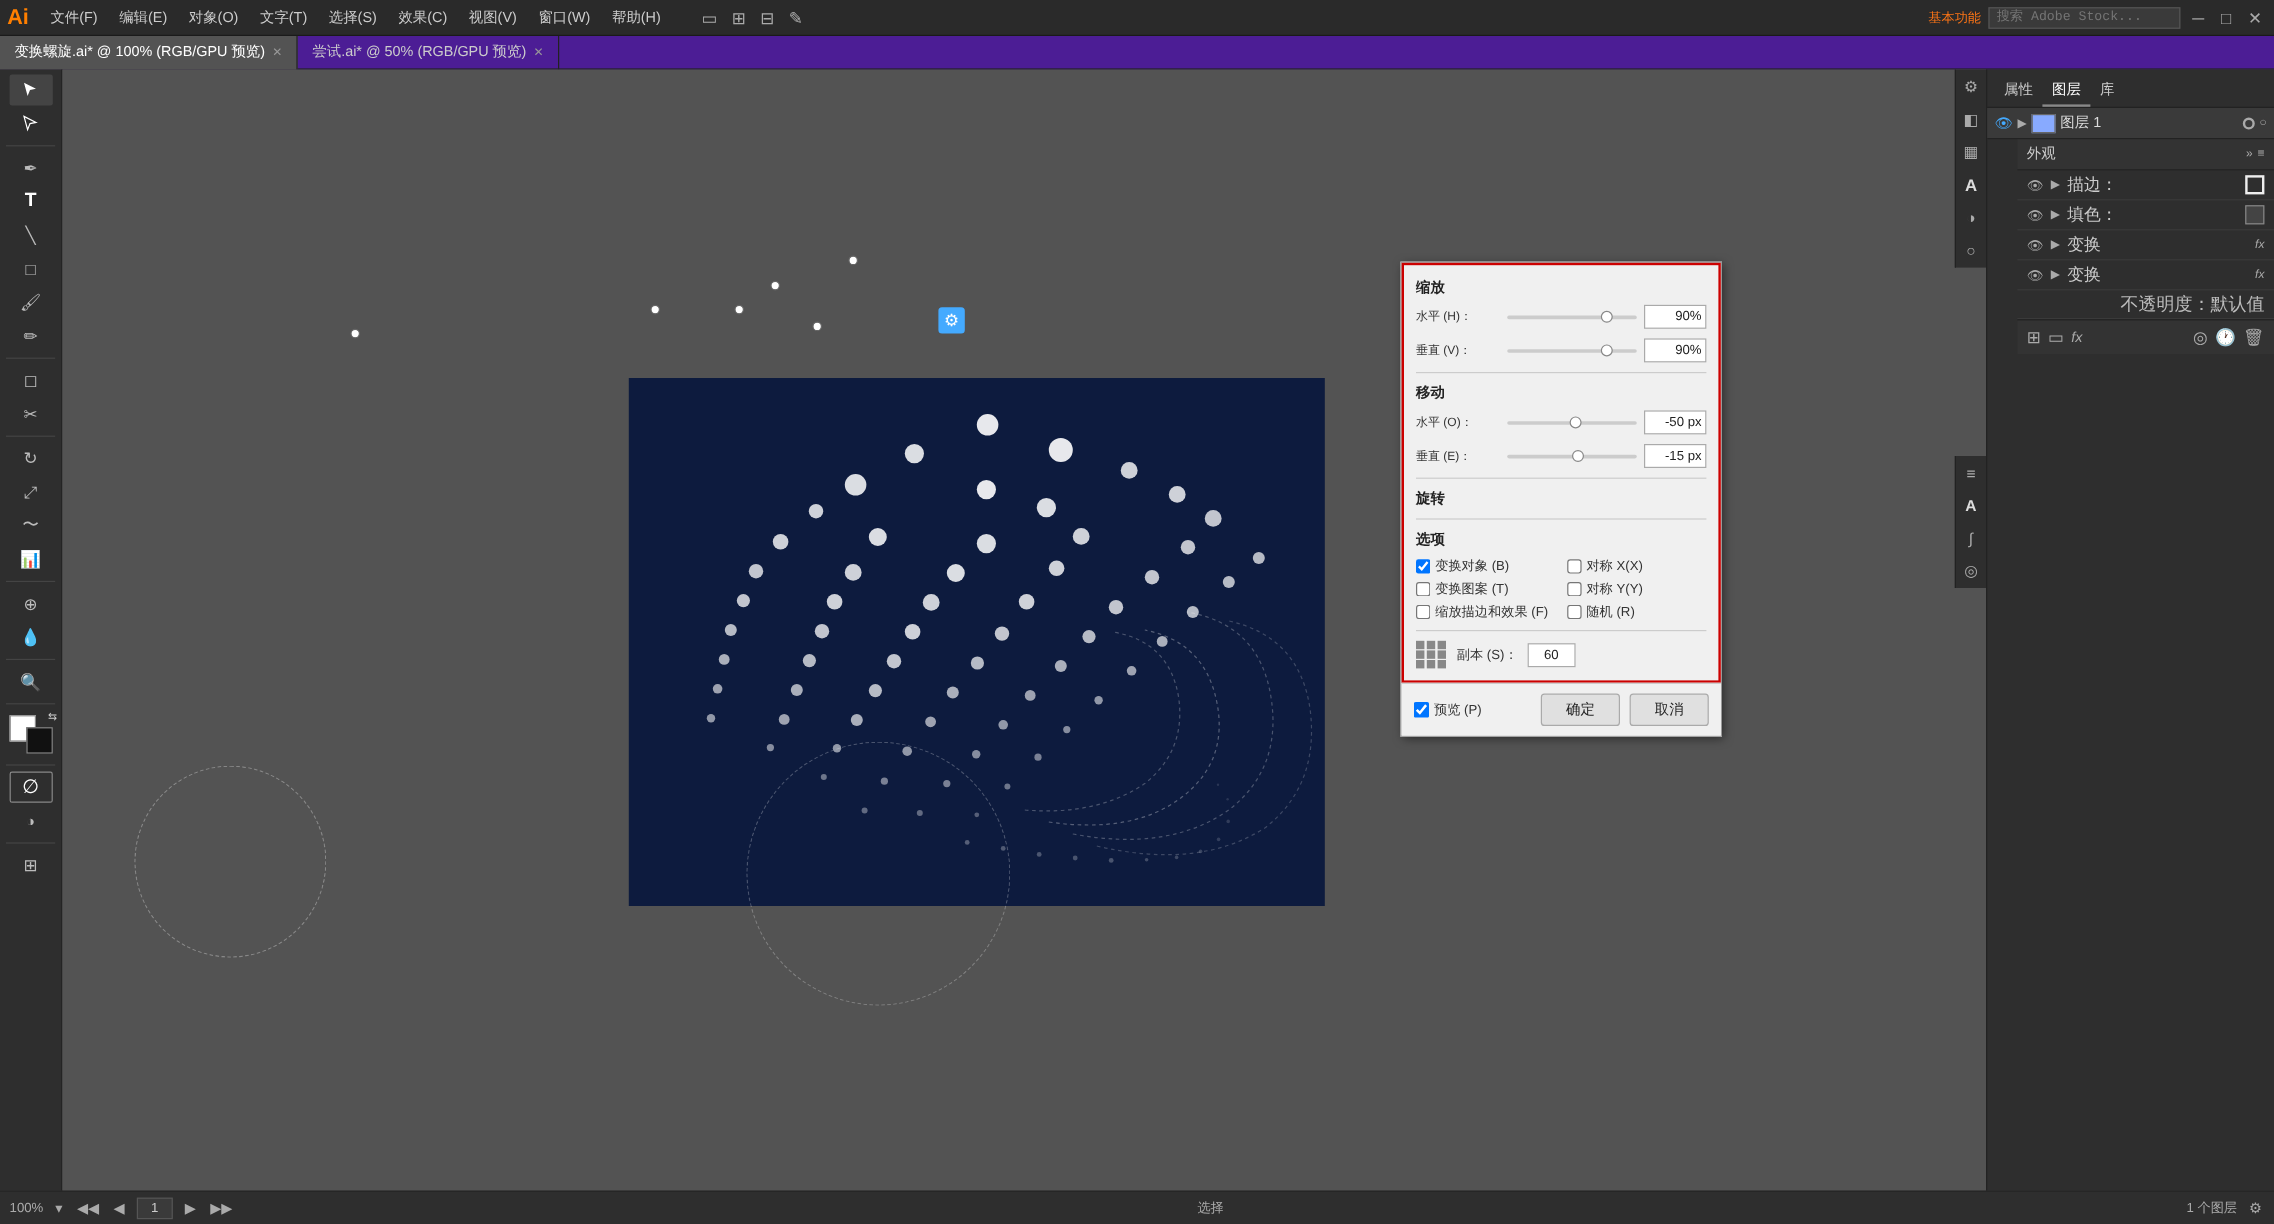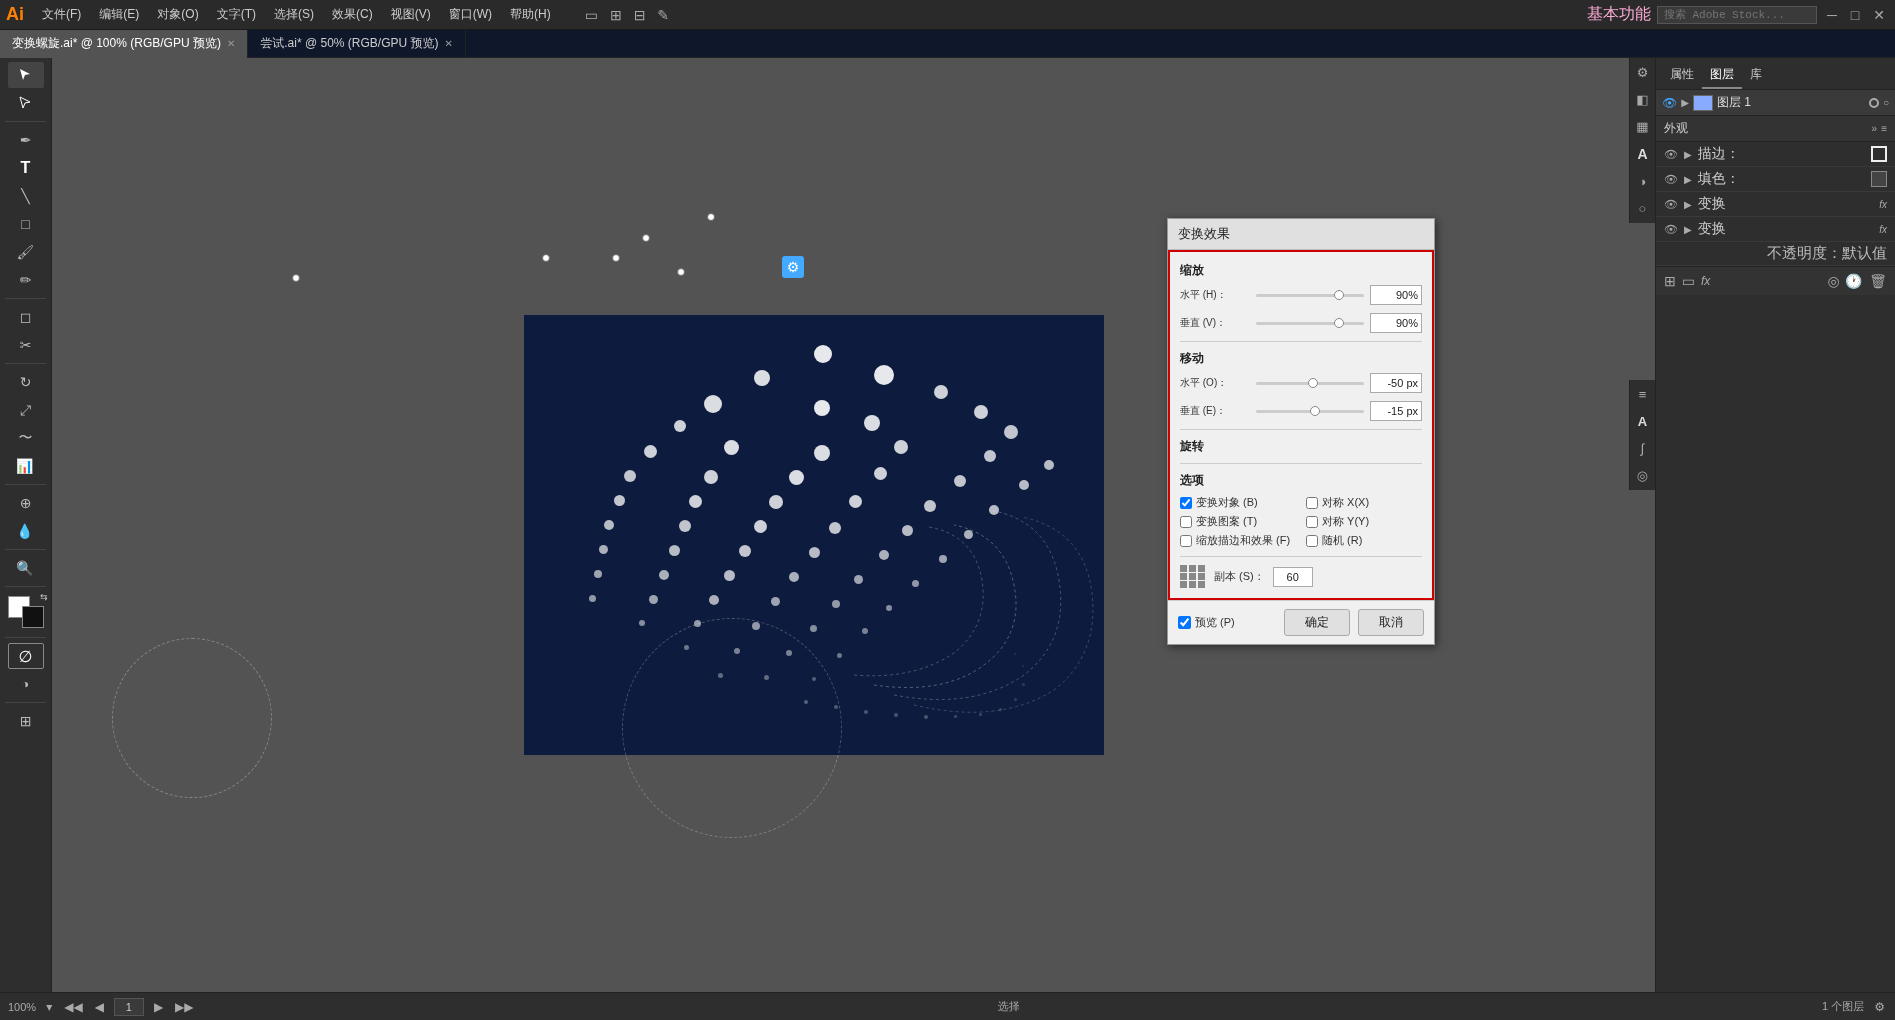--- a/index.html
+++ b/index.html
@@ -3,26 +3,26 @@
   <meta charset="utf-8">
   <style>
     * { box-sizing: border-box; margin: 0; padding: 0; }
     body { background: #535353; font-family: 'Microsoft YaHei', Arial, sans-serif; font-size: 12px; color: #ccc; width: 1895px; height: 1020px; overflow: hidden; }
 
     
     #top-bar { background: #2a2a2a; height: 30px; display: flex; align-items: center; padding: 0 6px; gap: 2px; border-bottom: 1px solid #1a1a1a; }
     #ai-logo { color: #ff7f00; font-weight: bold; font-size: 18px; margin-right: 8px; text-align: center; }
     .menu-item { color: #ccc; padding: 2px 8px; font-size: 12px; cursor: pointer; white-space: nowrap; }
     .top-bar-right { margin-left: auto; display: flex; align-items: center; gap: 6px; }
-    .workspace-selector { color: #f9a8d4; font-size: 16px; }
+    .workspace-selector { color: #f97316; font-size: 11px; }
     .search-box { background: #3a3a3a; border: 1px solid #555; color: #ccc; padding: 2px 6px; font-size: 11px; width: 160px; font-family: Liberation Mono, monospace; }
     .top-icon-btn { color: #aaa; font-size: 14px; cursor: pointer; padding: 2px 4px; }
 
     
-    #tab-bar { background: #0f172a; height: 28px; display: flex; align-items: center; border-bottom: 1px solid #222; }
+    #tab-bar { background: #4c1d95; height: 28px; display: flex; align-items: center; border-bottom: 1px solid #222; }
     .tab { display: flex; align-items: center; padding: 0 12px; height: 28px; font-size: 12px; color: #ccc; cursor: pointer; border-right: 1px solid #222; gap: 6px; }
     .tab.active { background: #535353; color: #fff; }
     .tab-close { font-size: 10px; color: #999; cursor: pointer; }
 
     
     #main { display: flex; height: calc(1020px - 30px - 28px - 28px); }
 
     
     #left-toolbar { width: 52px; background: #2e2e2e; border-right: 1px solid #222; display: flex; flex-direction: column; align-items: center; padding: 4px 0; gap: 2px; }
     .tool-btn { width: 36px; height: 26px; display: flex; align-items: center; justify-content: center; cursor: pointer; border-radius: 2px; color: #bbb; font-size: 14px; position: relative; }
@@ -81,21 +81,21 @@
     
     #layers-header { display: flex; align-items: center; padding: 4px 6px; background: #3a3a3a; border-bottom: 1px solid #222; gap: 4px; }
     .layer-eye { color: #4af; font-size: 12px; cursor: pointer; }
     .layer-arrow { color: #aaa; font-size: 10px; }
     .layer-icon { width: 20px; height: 16px; background: #888; border: 1px solid #666; }
     .layer-name { color: #ddd; font-size: 12px; flex: 1; }
     .layer-controls { display: flex; align-items: center; gap: 4px; }
     .layer-dot { width: 10px; height: 10px; border-radius: 50%; border: 2px solid #aaa; }
 
     
-    #appearance-panel { flex: 1; overflow-y: auto; }
+    #appearance-panel { flex: 1; overflow-y: auto; margin-left: 25px; }
     #appearance-title { display: flex; align-items: center; padding: 4px 8px; background: #333; border-bottom: 1px solid #222; gap: 4px; }
     .panel-title-text { color: #ccc; font-size: 12px; flex: 1; }
     .panel-expand-btn { color: #aaa; font-size: 10px; cursor: pointer; }
 
     .appearance-row { display: flex; align-items: center; padding: 3px 8px; border-bottom: 1px solid #3a3a3a; gap: 6px; cursor: pointer; }
     .app-eye { color: #aaa; font-size: 11px; }
     .app-arrow { color: #aaa; font-size: 10px; }
     .app-label { color: #ccc; font-size: 14px; flex: 1; }
     .fx-label { color: #aaa; font-size: 10px; font-style: italic; }
 
@@ -305,23 +305,20 @@
     <div class="handle" style="position:absolute; top:155px; left:655px;"></div>
 
     <div style="position:absolute; top:198px; left:730px; width:22px; height:22px; background:#4af; border-radius:3px; display:flex; align-items:center; justify-content:center;">
       <span style="color:white; font-size:14px;">⚙</span>
     </div>
 
     <div style="position:absolute; top:580px; left:60px; width:160px; height:160px; border-radius:50%; border:1px dashed rgba(255,255,255,0.3); pointer-events:none;"></div>
     <div style="position:absolute; top:560px; left:570px; width:220px; height:220px; border-radius:50%; border:1px dashed rgba(255,255,255,0.25); pointer-events:none;"></div>
 
     <div id="transform-dialog">
-      <div class="dialog-title">
-        <span>变换效果</span>
-      </div>
       <div class="dialog-body">
 
         <div class="dialog-section-label">缩放</div>
         <div class="dialog-row">
           <label>水平 (H)：</label>
           <div class="slider-track">
             <div class="slider-thumb" style="left:72%;"></div>
           </div>
           <input class="value-input" value="90%" readonly="" style="pointer-events: none;">
         </div>

